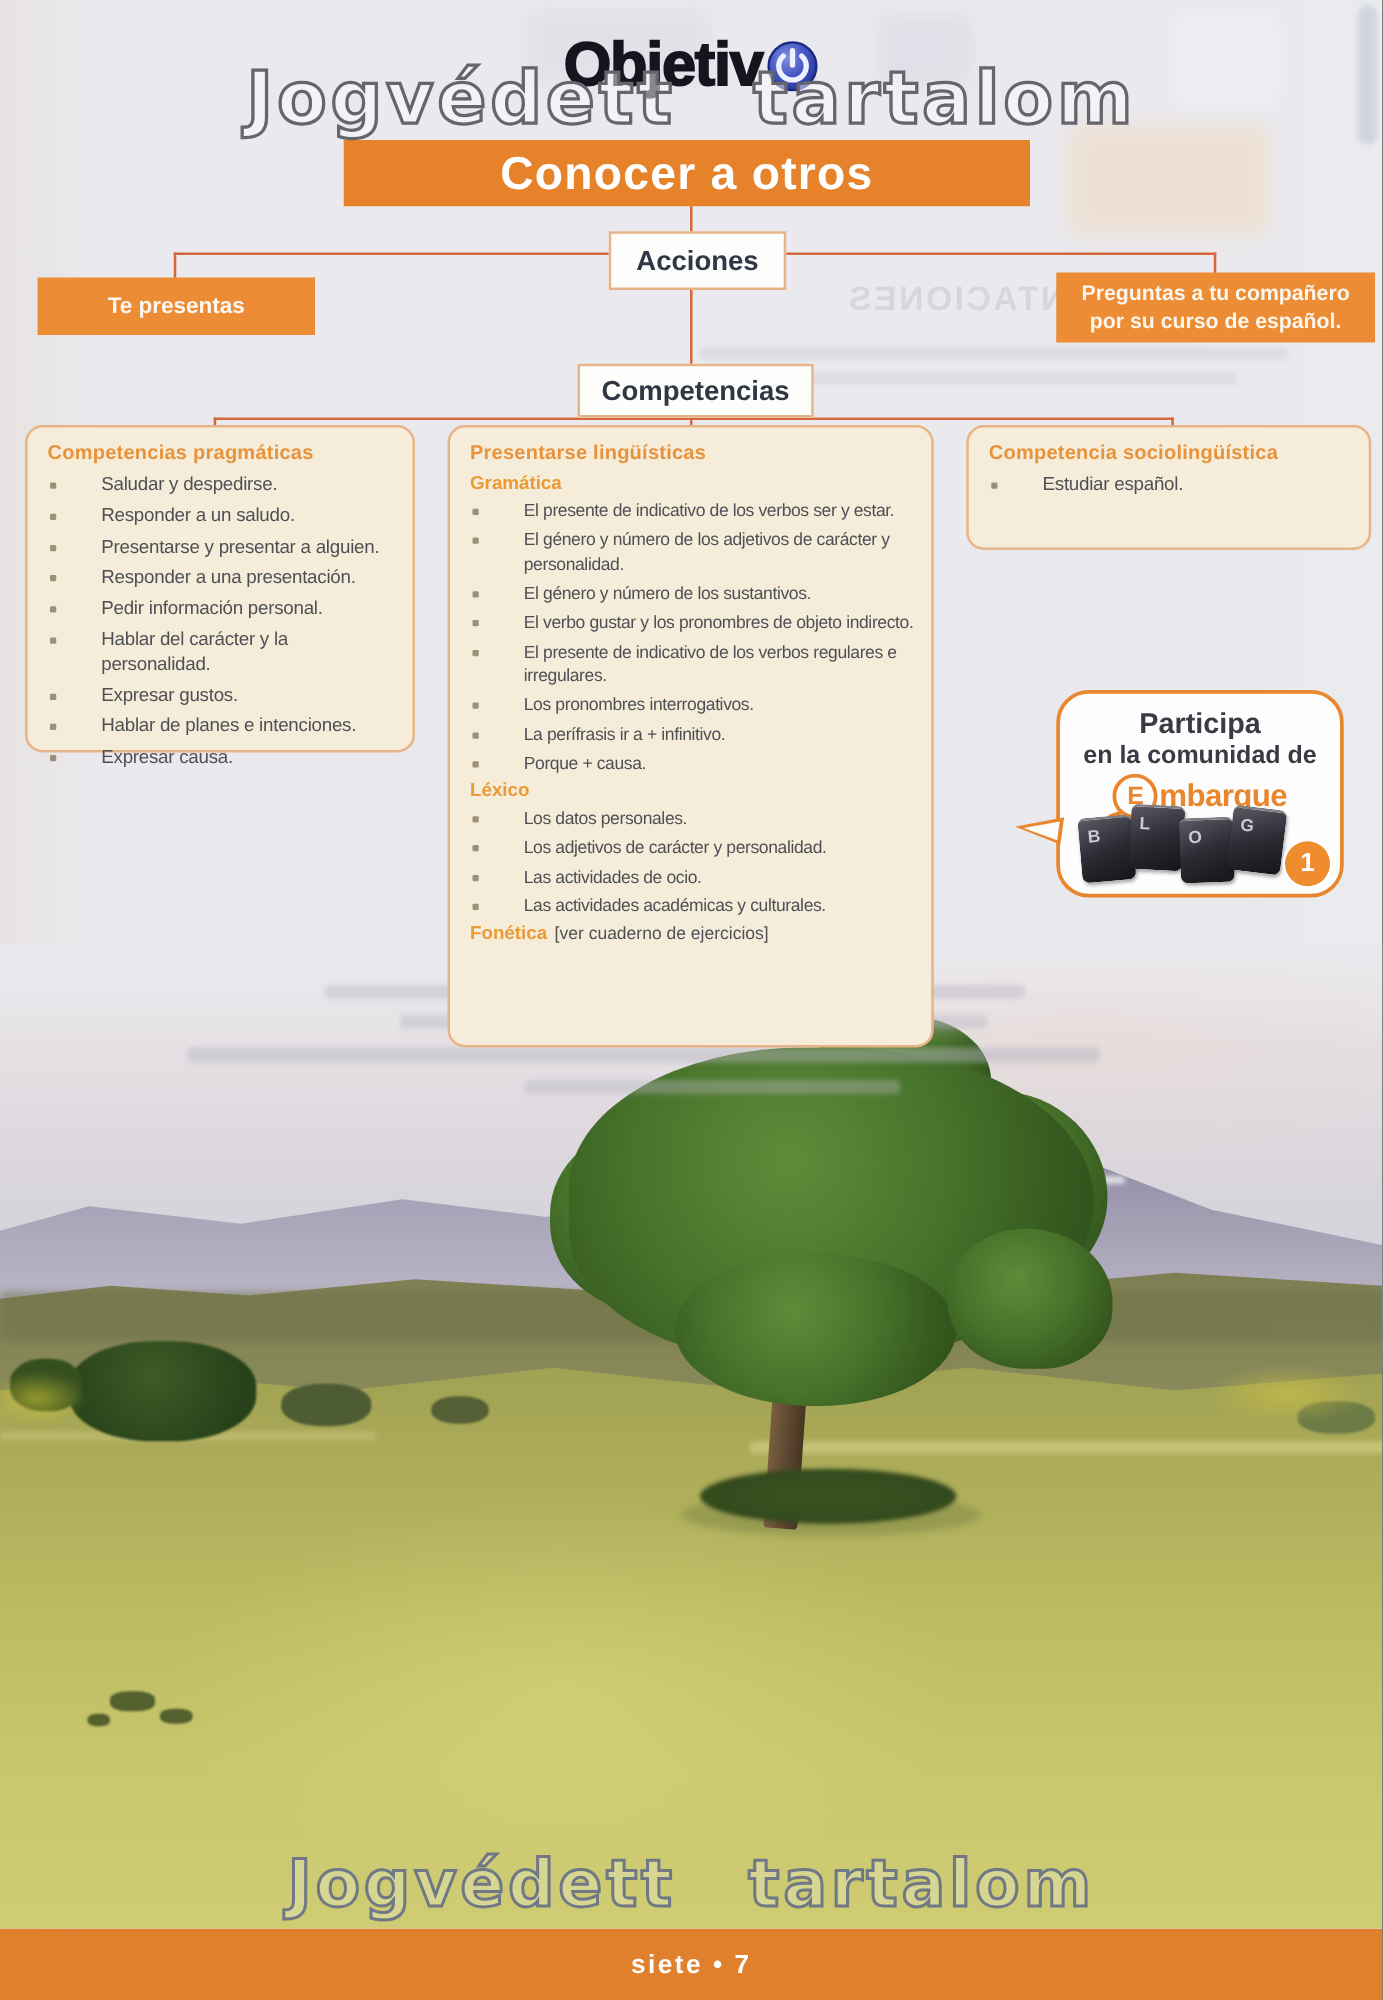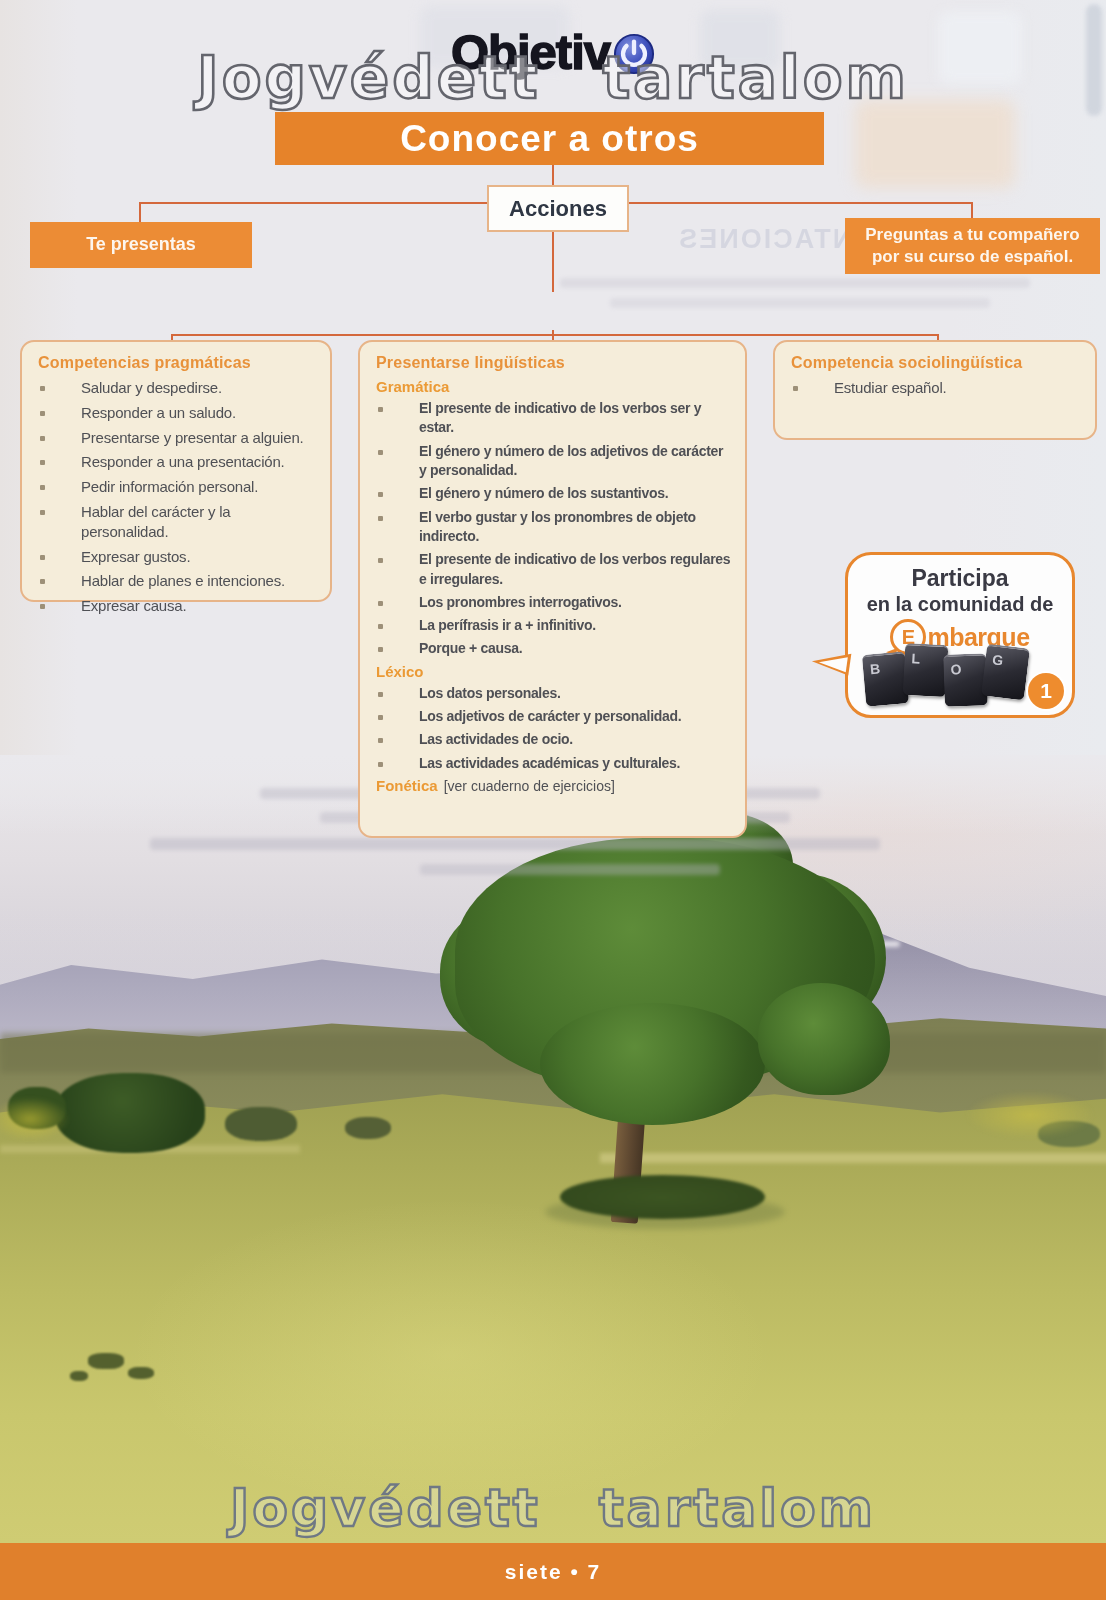--- a/index.html
+++ b/index.html
@@ -59,21 +59,21 @@
   .box-0{left:20px;top:340px;width:312px;height:262px;}
   .box-1{left:358px;top:340px;width:389px;height:498px;}
   .box-2{left:773px;top:340px;width:324px;height:100px;}
   .comp-title{font-size:16px;font-weight:bold;color:#e8923b;margin-bottom:6px;letter-spacing:.2px;}
   .subhead{font-size:15px;font-weight:bold;color:#eb9a35;margin:2px 0 4px 0;}
   .subhead-inline{font-weight:normal;color:#4f5055;margin-left:6px;font-size:14px;margin-top:40px;}
   .bullet-item{display:flex;align-items:flex-start;margin-bottom:5px;}
   .bullet{flex:none;width:5px;height:5px;background:#9d9078;border-radius:1px;margin:8px 9px 0 2px;}
   .btext{font-size:15px;line-height:1.32;color:#4f5055;letter-spacing:-.2px;margin-left:27px;}
   .box-1 .btext{font-size:14px;letter-spacing:-.3px;line-height:1.38;}
-  .box-1 .bullet-item{margin-bottom:4px;font-weight:bold;}
+  .box-1 .bullet-item{margin-bottom:4px;}
   
   .callout{left:845px;top:552px;width:230px;height:166px;background:#fdfdfd;border:3px solid #e8872e;
     border-radius:26px;z-index:4;box-sizing:border-box;text-align:center;padding-top:10px;}
   .tail{position:absolute;left:-36px;top:96px;width:0;height:0;transform:rotate(8deg);
     border-top:13px solid transparent;border-bottom:9px solid transparent;border-right:38px solid #e8872e;}
   .tail:after{content:"";position:absolute;left:7px;top:-9px;width:0;height:0;
     border-top:9px solid transparent;border-bottom:6px solid transparent;border-right:28px solid #fdfdfd;}
   .p1{font-size:23px;font-weight:bold;color:#3a3a44;}
   .p2{font-size:20px;font-weight:bold;color:#3a3a44;margin-top:1px;}
   .brand{margin-top:3px;display:flex;align-items:center;justify-content:center;gap:1px;}
@@ -206,20 +206,21 @@
   <div class="line" style="left:171px;top:334px;width:768px;height:2px;"></div>
   <div class="line" style="left:171px;top:334px;width:2px;height:8px;"></div>
   <div class="line" style="left:552px;top:334px;width:2px;height:8px;"></div>
   <div class="line" style="left:937px;top:334px;width:2px;height:8px;"></div>
 
   <div class="abs ghost-mirror">PRESENTACIONES</div>
 
   <div class="node n-acc">Acciones</div>
   <div class="action-box a-left">Te presentas</div>
   <div class="action-box a-right">Preguntas a tu compañero por su curso de español.</div>
+  <div class="node n-comp">Competencias</div>
 
   <div class="comp-box box-0">
     <div class="comp-title">Competencias pragmáticas</div>
     <div class="comp-items">
         <div class="bullet-item">
           <span class="bullet"></span>
           <span class="btext">Saludar y despedirse.</span>
         </div>
         <div class="bullet-item">
           <span class="bullet"></span>

